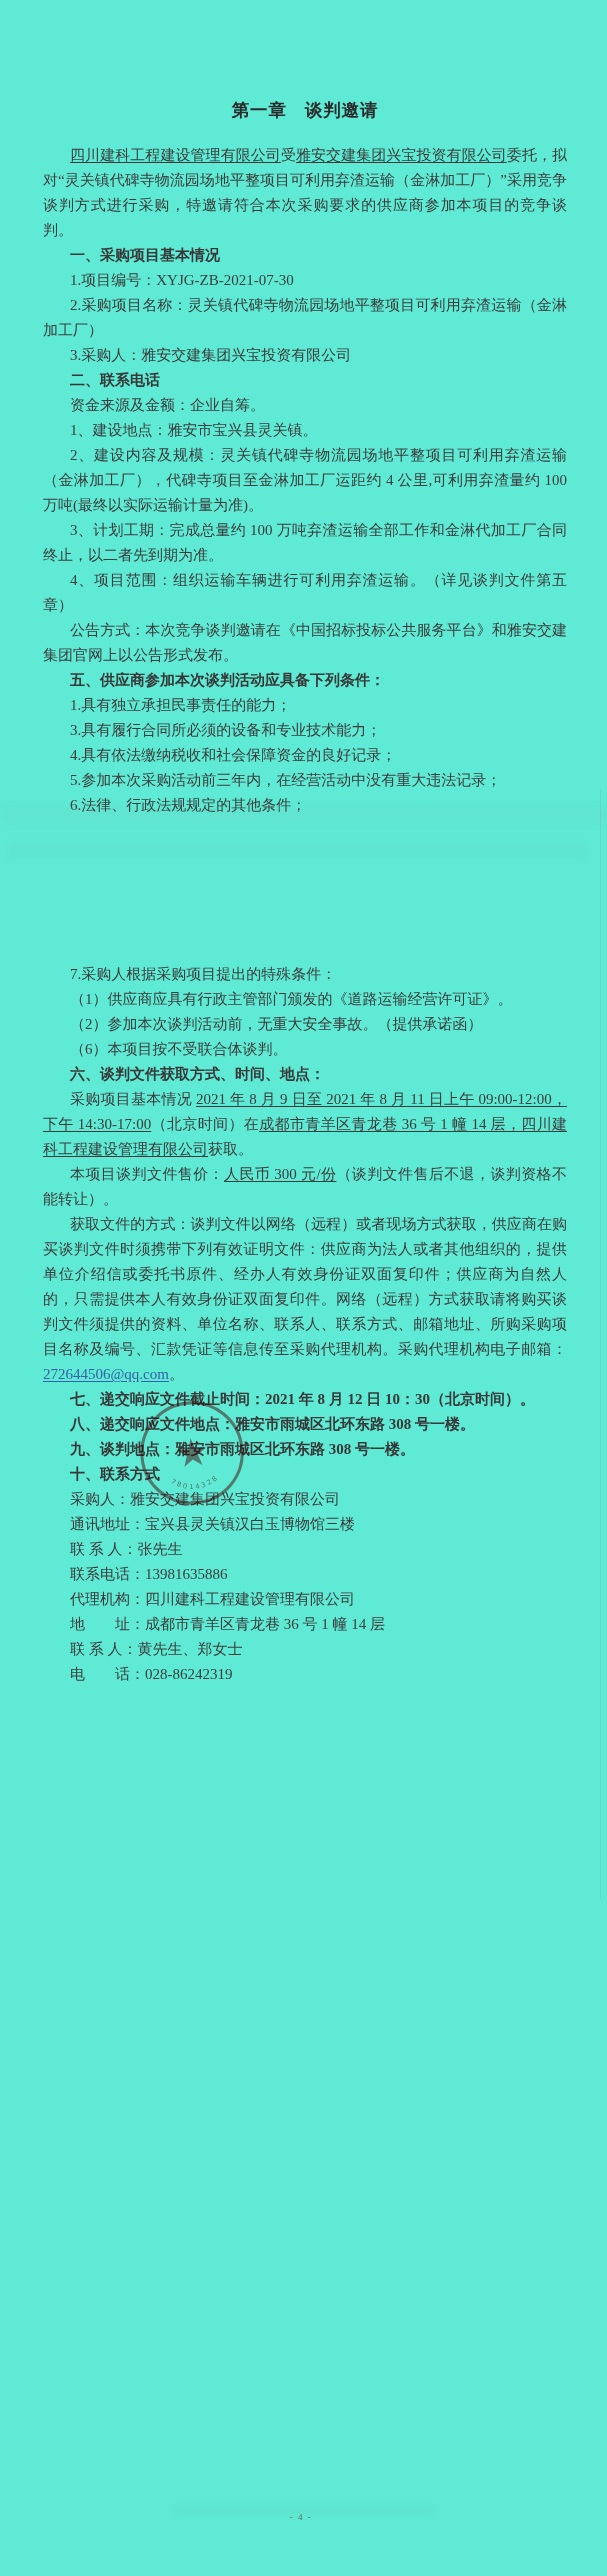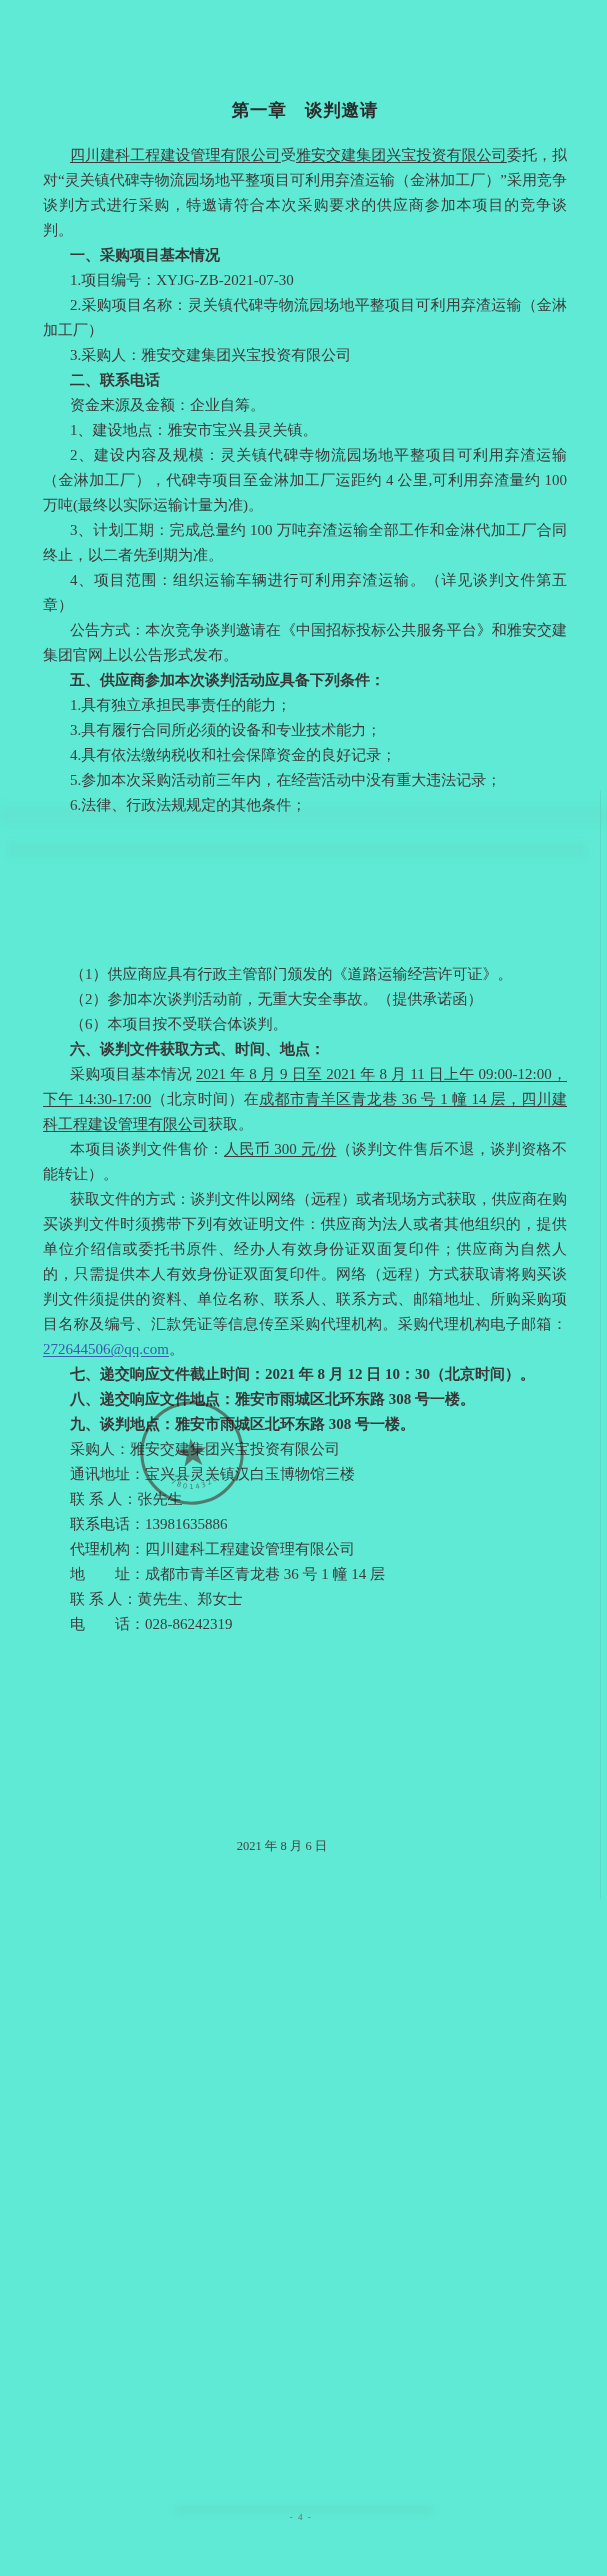--- a/index.html
+++ b/index.html
@@ -55,40 +55,41 @@
         <p class="para indent"><span>3、计划工期：完成总量约 100 万吨弃渣运输全部工作和金淋代加工厂合同终止，以二者先到期为准。</span></p>
         <p class="para indent"><span>4、项目范围：组织运输车辆进行可利用弃渣运输。（详见谈判文件第五章）</span></p>
         <p class="para indent"><span>公告方式：本次竞争谈判邀请在《中国招标投标公共服务平台》和雅安交建集团官网上以公告形式发布。</span></p>
         <p class="heading indent"><span>五、供应商参加本次谈判活动应具备下列条件：</span></p>
         <p class="para indent"><span>1.具有独立承担民事责任的能力；</span></p>
         <p class="para indent"><span>3.具有履行合同所必须的设备和专业技术能力；</span></p>
         <p class="para indent"><span>4.具有依法缴纳税收和社会保障资金的良好记录；</span></p>
         <p class="para indent"><span>5.参加本次采购活动前三年内，在经营活动中没有重大违法记录；</span></p>
         <p class="para indent"><span>6.法律、行政法规规定的其他条件；</span></p>
         <div class="spacer" style="height: 144px;"></div>
+        <p class="para indent"><span>7.采购人根据采购项目提出的特殊条件：</span></p>
         <p class="para indent"><span>（1）供应商应具有行政主管部门颁发的《道路运输经营许可证》。</span></p>
         <p class="para indent"><span>（2）参加本次谈判活动前，无重大安全事故。（提供承诺函）</span></p>
         <p class="para indent"><span>（6）本项目按不受联合体谈判。</span></p>
         <p class="heading indent"><span>六、谈判文件获取方式、时间、地点：</span></p>
         <p class="para indent"><span>采购项目基本情况 </span><span class="u">2021 年 8 月 9 日至 2021 年 8 月 11 日上午 09:00-12:00，下午 14:30-17:00</span><span>（北京时间）在</span><span class="u">成都市青羊区青龙巷 36 号 1 幢 14 层，四川建科工程建设管理有限公司</span><span>获取。</span></p>
         <p class="para indent"><span>本项目谈判文件售价：</span><span class="u">人民币 300 元/份</span><span>（谈判文件售后不退，谈判资格不能转让）。</span></p>
         <p class="para indent"><span>获取文件的方式：谈判文件以网络（远程）或者现场方式获取，供应商在购买谈判文件时须携带下列有效证明文件：供应商为法人或者其他组织的，提供单位介绍信或委托书原件、经办人有效身份证双面复印件；供应商为自然人的，只需提供本人有效身份证双面复印件。网络（远程）方式获取请将购买谈判文件须提供的资料、单位名称、联系人、联系方式、邮箱地址、所购采购项目名称及编号、汇款凭证等信息传至采购代理机构。采购代理机构电子邮箱：</span><a class="email">272644506@qq.com</a><span>。</span></p>
         <p class="heading indent"><span>七、递交响应文件截止时间：2021 年 8 月 12 日 10：30（北京时间）。</span></p>
         <p class="heading indent"><span>八、递交响应文件地点：雅安市雨城区北环东路 308 号一楼。</span></p>
         <p class="heading indent"><span>九、谈判地点：雅安市雨城区北环东路 308 号一楼。</span></p>
+        <p class="heading indent"><span>十、联系方式</span></p>
         <p class="para indent"><span>采购人：雅安交建集团兴宝投资有限公司</span></p>
         <p class="para indent"><span>通讯地址：宝兴县灵关镇汉白玉博物馆三楼</span></p>
         <p class="para indent"><span>联 系 人：张先生</span></p>
         <p class="para indent"><span>联系电话：13981635886</span></p>
         <p class="para indent"><span>代理机构：四川建科工程建设管理有限公司</span></p>
         <p class="para indent"><span>地　　址：成都市青羊区青龙巷 36 号 1 幢 14 层</span></p>
         <p class="para indent"><span>联 系 人：黄先生、郑女士</span></p>
         <p class="para indent"><span>电　　话：028-86242319</span></p>
       </div>
-    <p class="date-line">2021 年 8 月 6 日</p>
   </div>
 
   <div class="seal">
     <svg viewBox="0 0 150 150" xmlns="http://www.w3.org/2000/svg">
       <defs>
         <path id="sealTop" d="M 75 129 A 54 54 0 1 1 74.99 129" fill="none"></path>
         <path id="sealBottom" d="M 29 92 A 50 50 0 0 0 121 92" fill="none"></path>
       </defs>
       <circle cx="75" cy="75" r="66" fill="none" stroke="#c94b4b" stroke-width="4"></circle>
       <text x="75" y="92" text-anchor="middle" font-size="50" fill="#c94b4b" font-family="DejaVu Sans, sans-serif">★</text>

